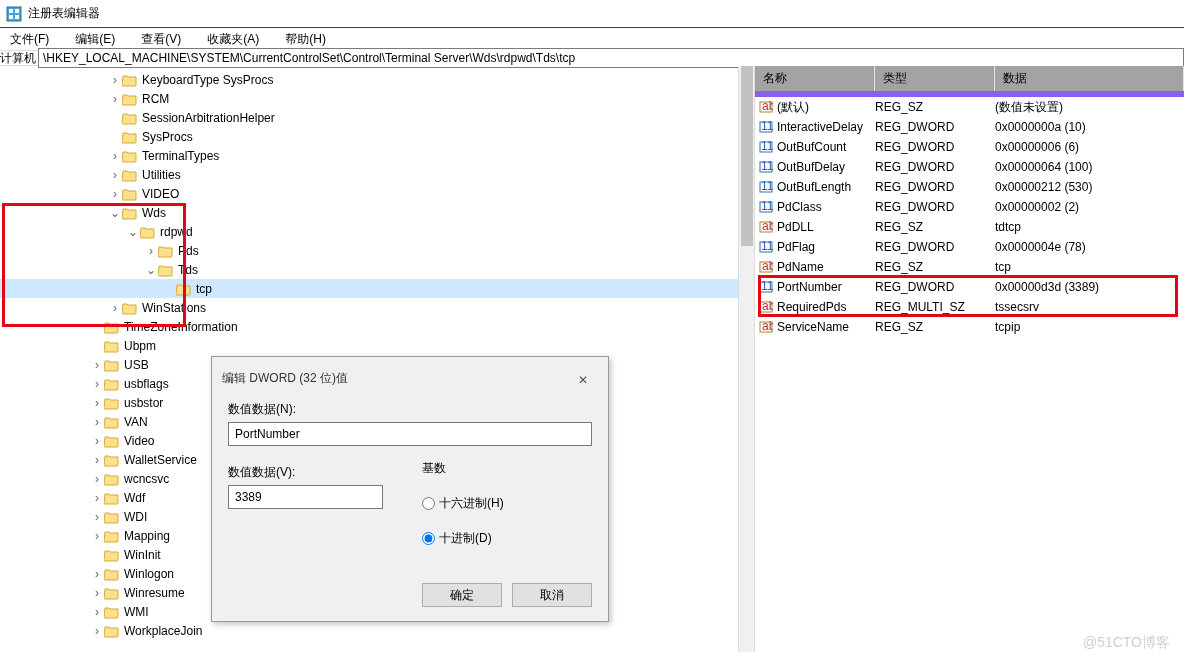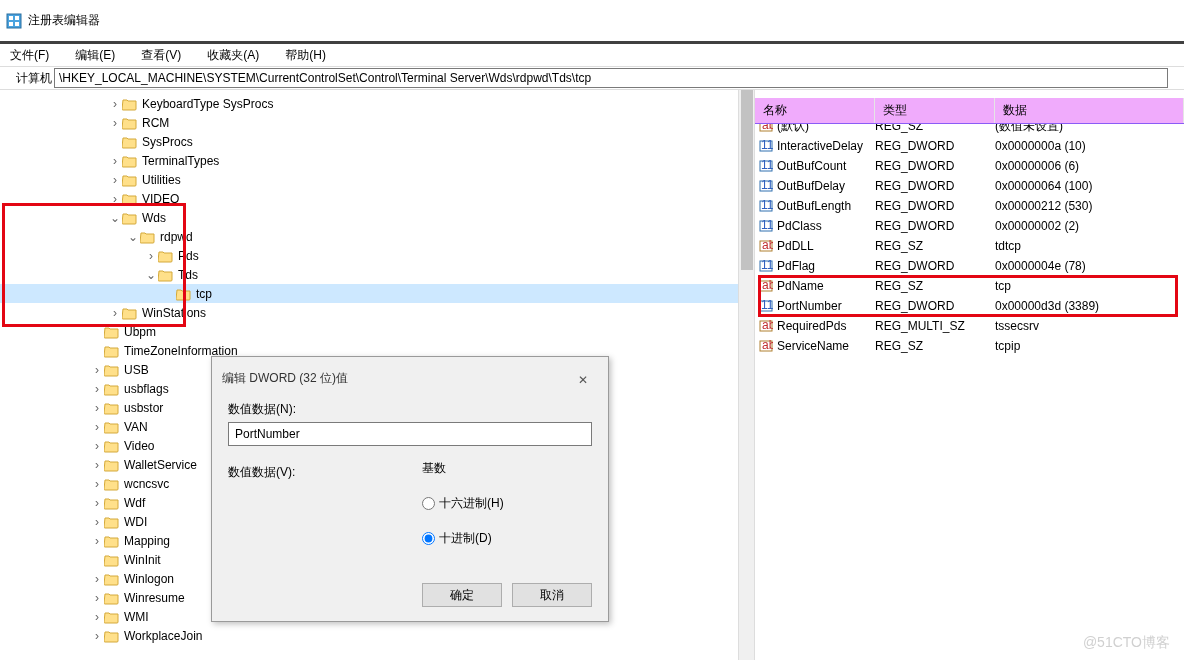--- a/index.html
+++ b/index.html
@@ -1,27 +1,27 @@
 <!DOCTYPE html>
 <html><head>
 <meta charset="utf-8">
 <style>
 *{box-sizing:border-box;margin:0;padding:0;font-family:"Microsoft YaHei",Tahoma,sans-serif;font-size:12px}
 body{background:#fff;color:#000;width:1184px;height:660px;overflow:hidden;position:relative}
-.titlebar{height:44px;display:flex;align-items:center;padding:2px 6px;border-bottom:3px solid #404040}
+.titlebar{height:28px;display:flex;align-items:center;padding:2px 6px;border-bottom:1px solid #404040}
 .app-icon{width:16px;height:16px;margin-right:6px}
 .app-icon svg{width:16px;height:16px}
 .menubar{height:22px;display:flex;align-items:center;padding:0 4px;gap:14px}
 .menu-item{padding:2px 6px;cursor:pointer}
-.addrbar{height:24px;display:flex;align-items:center;border-top:1px solid #ddd;border-bottom:1px solid #ddd;padding:0 16px}
+.addrbar{height:16px;display:flex;align-items:center;border-top:1px solid #ddd;border-bottom:1px solid #ddd;padding:0 0}
 .addr-input{flex:1;border:1px solid #7a7a7a;height:20px;padding:0 4px;background:#fff}
 .main{display:flex;height:calc(660px - 28px - 22px - 24px)}
 .tree{width:755px;overflow:auto;border-right:1px solid #ddd;position:relative;padding:4px 0}
 .list{flex:1;overflow:auto}
-.list-header{display:flex;border-bottom:1px solid #8b5cf6;position:sticky;top:8px;background:#f0abfc}
+.list-header{display:flex;border-bottom:6px solid #8b5cf6;position:sticky;top:0;background:#a3a3a3}
 .lh-col{padding:4px 8px;border-right:1px solid #e5e5e5}
 .c-name{width:120px}.c-type{width:120px}.c-data{flex:1}
 .list-row{display:flex;align-items:center;height:20px}
 .list-row .c-name{display:flex;align-items:center;gap:4px;padding-left:4px}
 .val-icon{width:14px;height:14px;flex-shrink:0}
 .tree-node{display:flex;align-items:center;height:19px;white-space:nowrap;padding-left:var(--indent,100px)}
 .tree-node .twisty{width:14px;text-align:center;color:#666;cursor:pointer}
 .tree-node .fold{width:16px;height:14px;margin-right:4px}
 .hl-red{border:3px solid #e30613;position:absolute;pointer-events:none}
 .scrollbar-v{position:absolute;right:0;top:0;width:16px;height:100%;background:#f0f0f0;border-left:1px solid #ddd}
@@ -84,20 +84,27 @@
         <span class="fold"><svg viewBox="0 0 16 14">
             <path d="M1 3 h4 l1 1 h8 v8 a1 1 0 0 1 -1 1 h-12 a1 1 0 0 1 -1 -1 z" fill="#ffe08a" stroke="#d4a93a"></path>
           </svg></span>
         <span>RCM</span>
       </div>
       <div class="tree-node" style="--indent: 108px;">
         <span class="twisty"></span>
         <span class="fold"><svg viewBox="0 0 16 14">
             <path d="M1 3 h4 l1 1 h8 v8 a1 1 0 0 1 -1 1 h-12 a1 1 0 0 1 -1 -1 z" fill="#ffe08a" stroke="#d4a93a"></path>
           </svg></span>
+        <span>SessionArbitrationHelper</span>
+      </div>
+      <div class="tree-node" style="--indent: 108px;">
+        <span class="twisty"></span>
+        <span class="fold"><svg viewBox="0 0 16 14">
+            <path d="M1 3 h4 l1 1 h8 v8 a1 1 0 0 1 -1 1 h-12 a1 1 0 0 1 -1 -1 z" fill="#ffe08a" stroke="#d4a93a"></path>
+          </svg></span>
         <span>SysProcs</span>
       </div>
       <div class="tree-node" style="--indent: 108px;">
         <span class="twisty">›</span>
         <span class="fold"><svg viewBox="0 0 16 14">
             <path d="M1 3 h4 l1 1 h8 v8 a1 1 0 0 1 -1 1 h-12 a1 1 0 0 1 -1 -1 z" fill="#ffe08a" stroke="#d4a93a"></path>
           </svg></span>
         <span>TerminalTypes</span>
       </div>
       <div class="tree-node" style="--indent: 108px;">
@@ -154,28 +161,28 @@
         <span class="fold"><svg viewBox="0 0 16 14">
             <path d="M1 3 h4 l1 1 h8 v8 a1 1 0 0 1 -1 1 h-12 a1 1 0 0 1 -1 -1 z" fill="#ffe08a" stroke="#d4a93a"></path>
           </svg></span>
         <span>WinStations</span>
       </div>
       <div class="tree-node" style="--indent: 90px;">
         <span class="twisty"></span>
         <span class="fold"><svg viewBox="0 0 16 14">
             <path d="M1 3 h4 l1 1 h8 v8 a1 1 0 0 1 -1 1 h-12 a1 1 0 0 1 -1 -1 z" fill="#ffe08a" stroke="#d4a93a"></path>
           </svg></span>
+        <span>TimeZoneInformation</span>
+      </div>
+      <div class="tree-node" style="--indent: 90px;">
+        <span class="twisty"></span>
+        <span class="fold"><svg viewBox="0 0 16 14">
+            <path d="M1 3 h4 l1 1 h8 v8 a1 1 0 0 1 -1 1 h-12 a1 1 0 0 1 -1 -1 z" fill="#ffe08a" stroke="#d4a93a"></path>
+          </svg></span>
         <span>Ubpm</span>
-      </div>
-      <div class="tree-node" style="--indent: 90px;">
-        <span class="twisty"></span>
-        <span class="fold"><svg viewBox="0 0 16 14">
-            <path d="M1 3 h4 l1 1 h8 v8 a1 1 0 0 1 -1 1 h-12 a1 1 0 0 1 -1 -1 z" fill="#ffe08a" stroke="#d4a93a"></path>
-          </svg></span>
-        <span>TimeZoneInformation</span>
       </div>
       <div class="tree-node" style="--indent: 90px;">
         <span class="twisty">›</span>
         <span class="fold"><svg viewBox="0 0 16 14">
             <path d="M1 3 h4 l1 1 h8 v8 a1 1 0 0 1 -1 1 h-12 a1 1 0 0 1 -1 -1 z" fill="#ffe08a" stroke="#d4a93a"></path>
           </svg></span>
         <span>USB</span>
       </div>
       <div class="tree-node" style="--indent: 90px;">
         <span class="twisty">›</span>
@@ -430,20 +437,21 @@
   <div class="dlg-title">
     <span>编辑 DWORD (32 位)值</span>
     <span class="dlg-close">✕</span>
   </div>
   <div class="dlg-body">
     <div class="dlg-label">数值数据(N):</div>
     <input class="dlg-field" readonly="" value="PortNumber" style="">
     <div class="dlg-row">
       <div class="dlg-col">
         <div class="dlg-label">数值数据(V):</div>
+        <input class="dlg-field small-input" value="3389" style="">
       </div>
       <div class="dlg-col">
         <div class="fieldset-title">基数</div>
         <label class="radio-row">
           <input type="radio" name="radix" style="">
           <span>十六进制(H)</span>
         </label>
         <label class="radio-row">
           <input type="radio" name="radix" checked="" style="">
           <span>十进制(D)</span>

